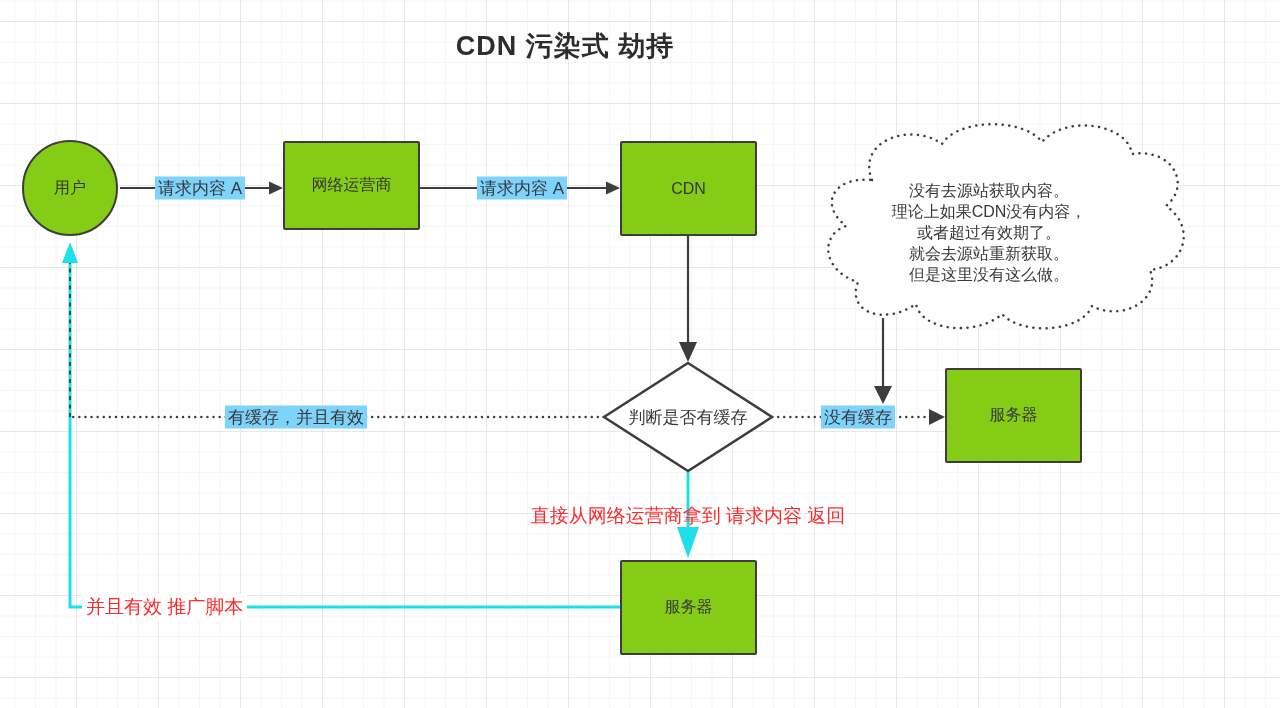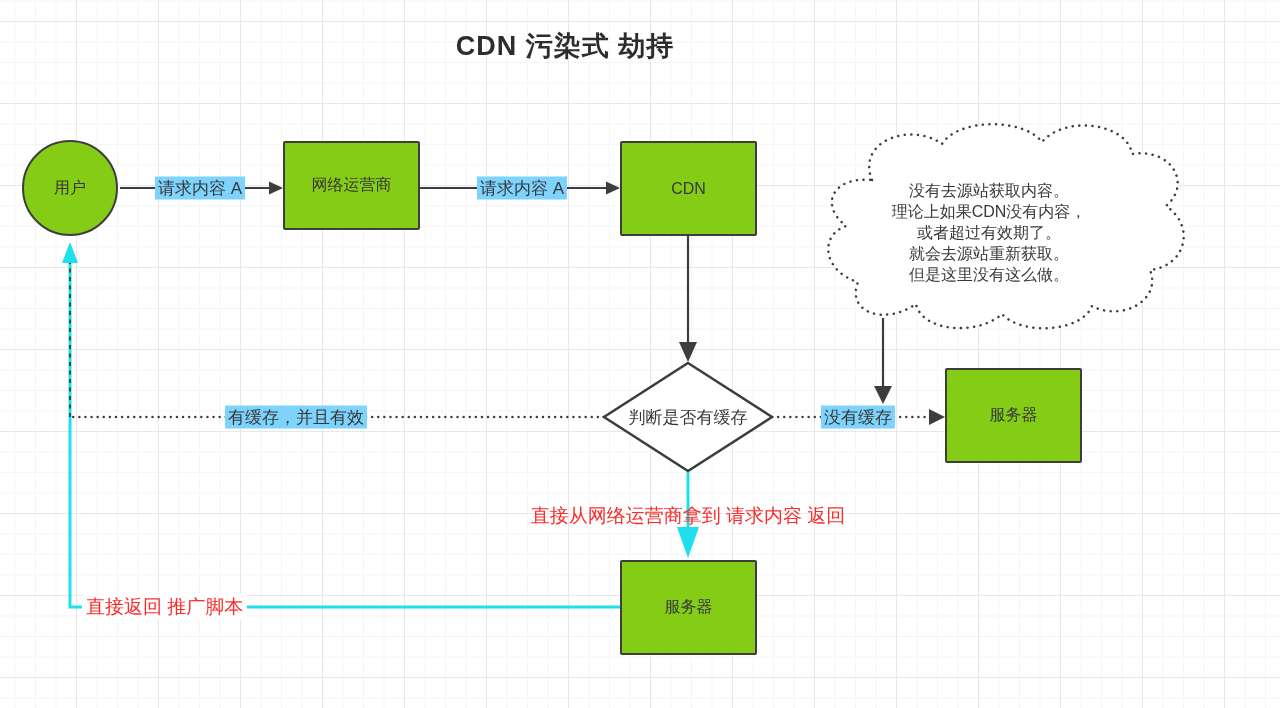--- a/index.html
+++ b/index.html
@@ -128,19 +128,19 @@
   <span>服务器</span>
 </div>
 
 <div class="lbl-decision">判断是否有缓存</div>
 
 <div class="edge-label lbl-req1">请求内容 A</div>
 <div class="edge-label lbl-req2">请求内容 A</div>
 <div class="edge-label lbl-hascache">有缓存，并且有效</div>
 <div class="edge-label lbl-nocache">没有缓存</div>
 <div class="lbl-red-mid">直接从网络运营商拿到 请求内容 返回</div>
-<div class="lbl-red-bottom">直接返回 推广脚本</div>
+<div class="lbl-red-bottom">并且有效 推广脚本</div>
 
 <div class="cloud-text">没有去源站获取内容。
 理论上如果CDN没有内容，
 或者超过有效期了。
 就会去源站重新获取。
 但是这里没有这么做。</div>
 
 </body></html>

